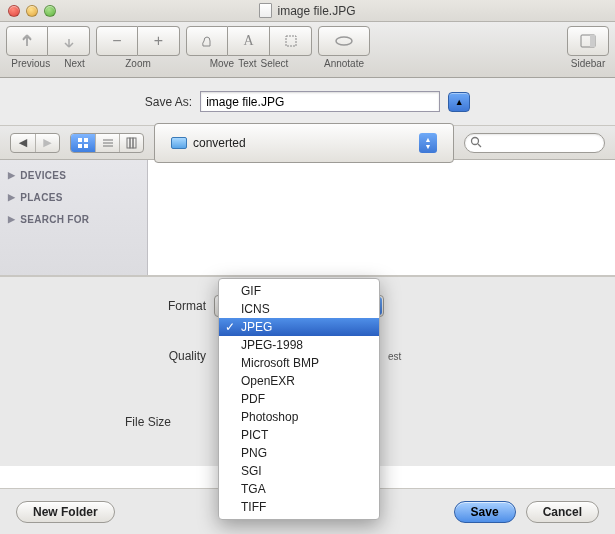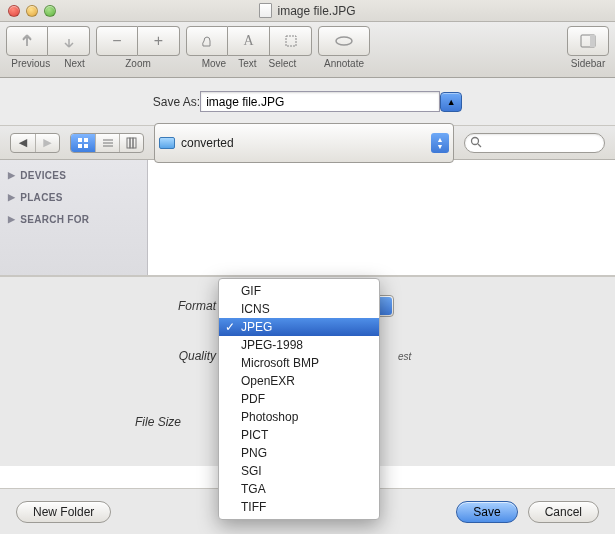--- a/index.html
+++ b/index.html
@@ -74,21 +74,21 @@
   .tb-single { border-radius: 4px; }
   .tb-label {
     font-size: 10px; color: #555; margin-top: 2px;
   }
   .spacer { flex: 1; }
   .saveas-row {
     height: 48px;
     display: flex;
     align-items: center;
     justify-content: center;
-    gap: 0;
+    gap: 8px;
     background: #ececec;
     border-bottom: 1px solid #c9c7c2;
   }
   .saveas-label { color: #333; font-size: 12px; }
   .saveas-input {
     width: 240px; height: 21px;
     border: 1px solid #9a98a8;
     padding: 0 5px;
     font-size: 12px;
     box-shadow: inset 0 1px 2px rgba(0,0,0,0.15);
@@ -130,21 +130,21 @@
     background: linear-gradient(#7fb5ff, #3f7fe0);
     color: #fff;
   }
   .folder-select {
     flex: 0 0 300px;
     height: 40px;
     border: 1px solid #9d9b96;
     border-radius: 4px;
     background: linear-gradient(#fdfdfd, #e3e1dc);
     display: flex; align-items: center;
-    padding: 0 4px;
+    padding: 0 16px;
     position: relative;
   }
   .folder-icon {
     width: 16px; height: 12px;
     background: linear-gradient(#a8d8ff, #5aa5e8);
     border: 1px solid #3a7ab8;
     border-radius: 2px;
     margin-right: 6px;
   }
   .folder-name { flex: 1; font-size: 12px; color: #222; }
@@ -197,22 +197,21 @@
   }
   .content-pane { flex: 1; background: #fff; }
   .options-area {
     background: #e9e9e9;
     border-top: 1px solid #c9c7c2;
     padding: 14px 0 8px 0;
     position: relative;
   }
   .opt-row {
     display: flex; align-items: center;
-    padding: 4px 14px;
-    font-style: italic;
+    padding: 4px 4px;
   }
   .opt-label {
     width: 210px; text-align: right;
     font-size: 12px; color: #333;
     padding-right: 8px;
   }
   .opt-label.left-indent { width: 175px; }
   .format-select {
     width: 170px; height: 22px;
     border: 1px solid #9d9b96;
@@ -238,20 +237,21 @@
   }
   .aqua-btn {
     height: 22px;
     padding: 0 16px;
     border-radius: 11px;
     border: 1px solid #9d9b96;
     background: linear-gradient(#fdfdfd,#e3e1dc);
     font-size: 12px; color: #222;
     box-shadow: inset 0 1px 0 rgba(255,255,255,0.6);
     cursor: pointer;
+    font-weight: bold;
   }
   .aqua-btn.default {
     background: linear-gradient(#a8d0ff,#4f8fe8);
     border-color: #2f5fa8; color: #000;
   }
   .dropdown-menu {
     position: absolute;
     left: 218px; top: 278px;
     width: 162px;
     background: #fff;
@@ -333,21 +333,21 @@
             <path d="M5 8 Q5 4 8 4 Q11 4 11 8 L11 13 L4 13 Q3 10 5 8" fill="none" stroke="#888" stroke-width="1"></path>
           </svg>
       </div>
       <div class="tb-btn" style="font-size:14px;color:#888;font-family:serif">A</div>
       <div class="tb-btn">
         <svg width="14" height="14" viewBox="0 0 14 14">
             <rect x="2" y="2" width="10" height="10" fill="none" stroke="#888" stroke-dasharray="2 1"></rect>
           </svg>
       </div>
     </div>
-    <div style="display:flex;gap:12px">
+    <div style="display:flex;gap:4px">
       <span class="tb-label">Move</span>
       <span class="tb-label">Text</span>
       <span class="tb-label">Select</span>
     </div>
   </div>
 
   <div class="tb-group">
     <div class="tb-btn tb-single" style="width:52px">
       <svg width="20" height="12" viewBox="0 0 20 12">
           <ellipse cx="10" cy="6" rx="8" ry="4" fill="none" stroke="#999" stroke-width="1.5"></ellipse>

